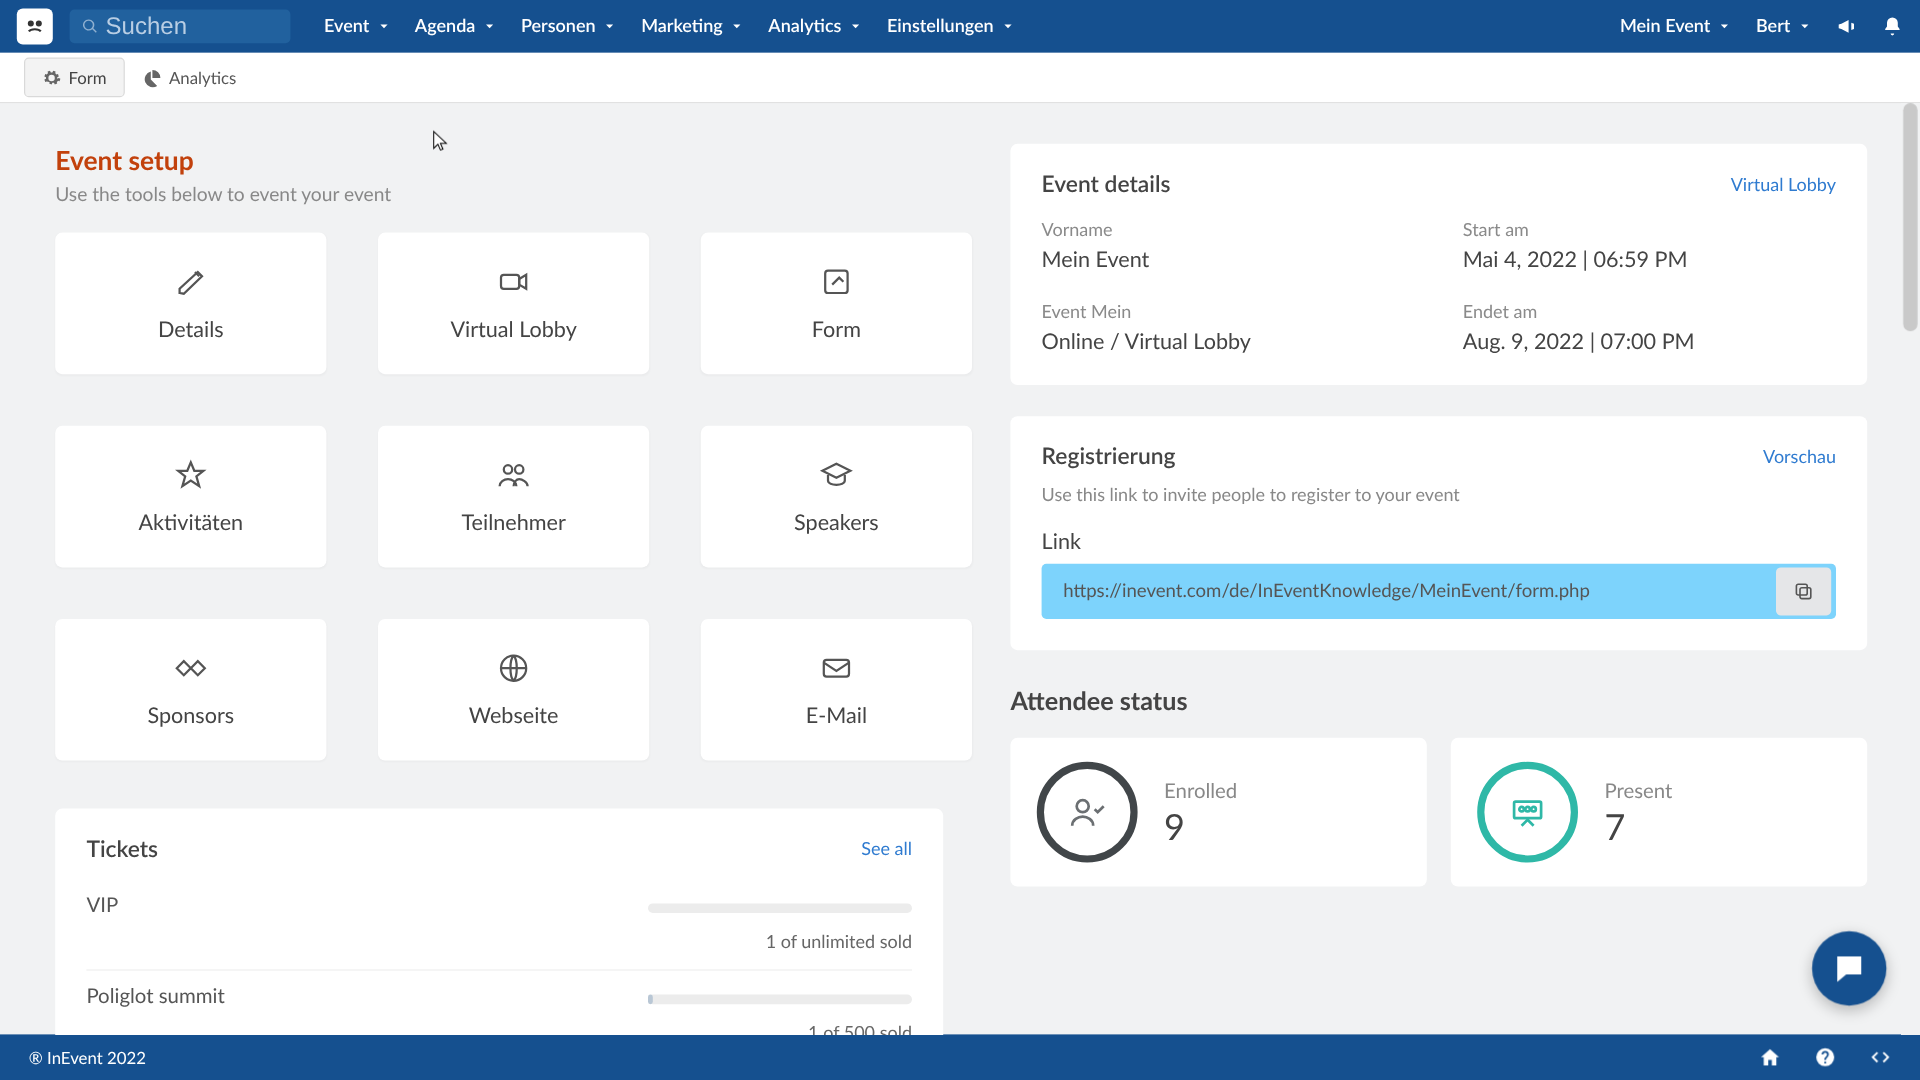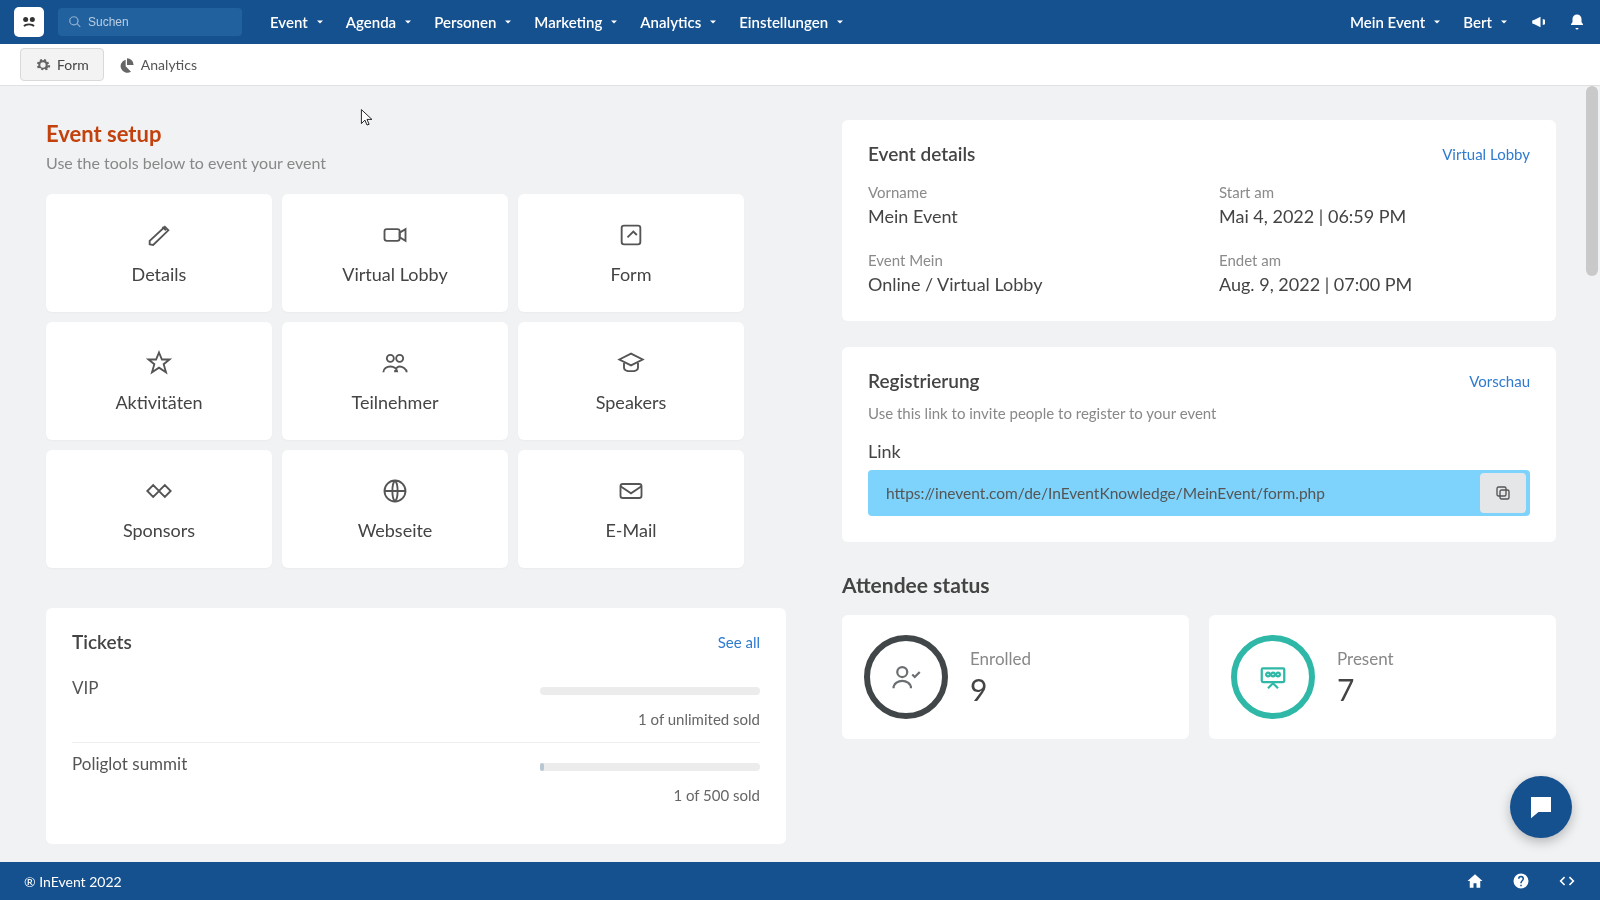--- a/index.html
+++ b/index.html
@@ -34,21 +34,21 @@
     width: 184px;
   }
   .search-wrap svg { position:absolute; left:10px; top:50%; transform:translateY(-50%); fill:#8fb0d0;}
   .search-input {
     width: 100%; height: 28px;
     background: #21619e;
     border: none;
     border-radius: 4px;
     padding: 0 10px 0 30px;
     color: #fff;
-    font-size: 12px;
+    font-size: 20px;
   }
   .search-input::placeholder { color: #b9cee4; }
   .nav-menu { display:flex; gap: 20px; margin-left: 14px; }
   .nav-item {
     font-size: 15px; font-weight: 600; color:#fff;
     display:flex; align-items:center; gap:6px;
     cursor:pointer;
   }
   .nav-item svg { fill:#fff; }
   .nav-right { margin-left:auto; display:flex; align-items:center; gap:20px;}
@@ -88,21 +88,21 @@
 
   h1.page-title {
     font-size: 22px; font-weight:700; color:#c2410c;
     margin-bottom: 6px;
   }
   .page-sub { font-size:16px; color:#888; margin-bottom: 22px; }
 
   .card-grid {
     display:grid;
     grid-template-columns: repeat(3, 226px);
-    gap: 10px;
+    gap: 43px;
     margin-bottom: 40px;
   }
   .tool-card {
     background:#fff;
     border-radius:6px;
     height:118px;
     display:flex; flex-direction:column;
     align-items:center; justify-content:center;
     gap:14px;
     cursor:pointer;

